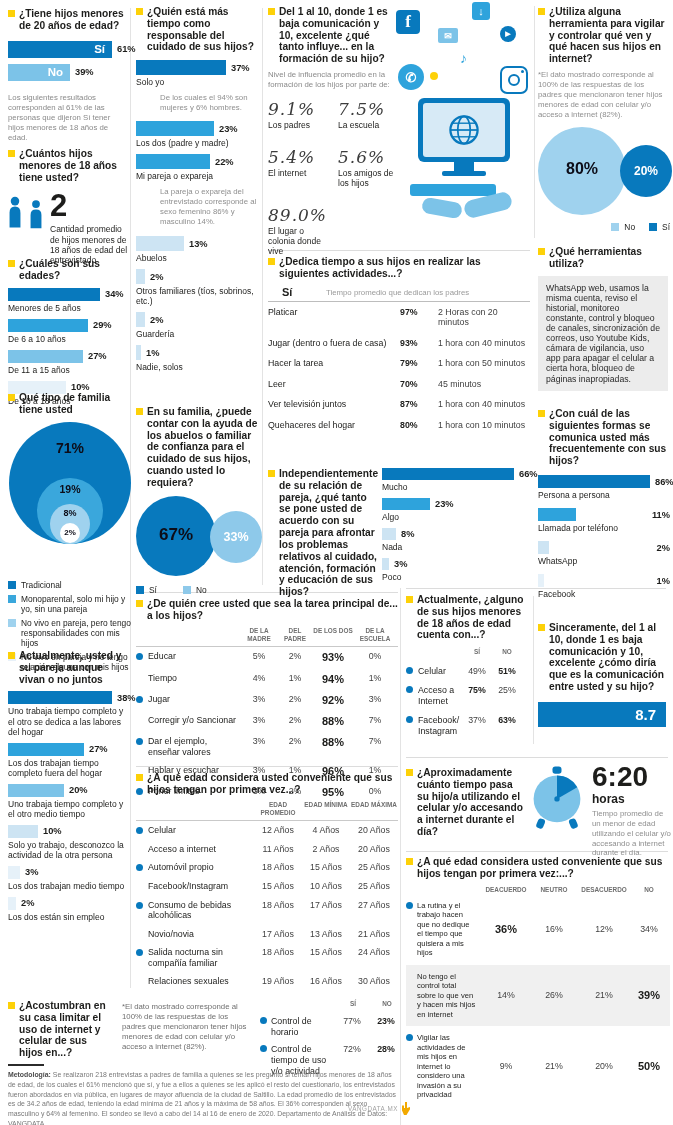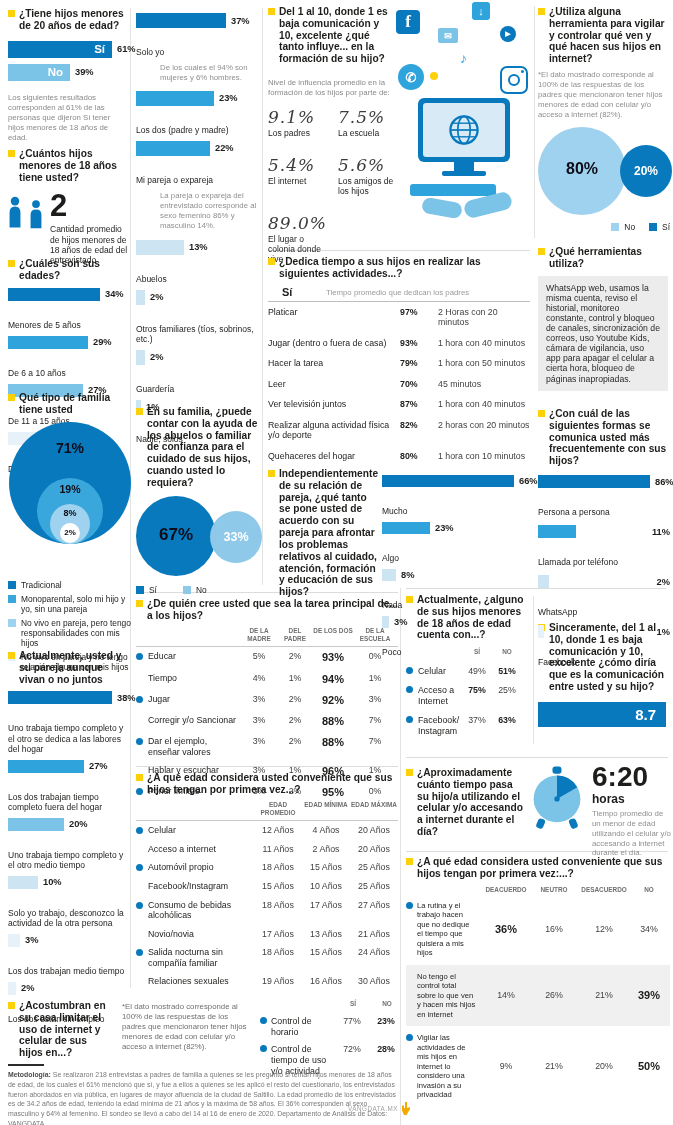--- a/index.html
+++ b/index.html
@@ -6,21 +6,21 @@
   #canvas{position:relative;width:673px;height:1125px;background:#fff;overflow:hidden;
           font-family:"Liberation Sans",sans-serif;color:#1d1d1b}
   .sec{position:absolute}
   .qt{display:flex;gap:4px;font-weight:bold;font-size:10.2px;line-height:1.16;color:#1d1d1b}
   .yb{flex:none;width:7px;height:7px;background:#fdd108;margin-top:2px}
   .brow{display:flex;align-items:center;gap:5px;margin-top:3px}
   .bar{flex:none}
   .b16{height:15px}.b13{height:13px}.b12{height:12px}
   .c1{background:#0879bd}.c2{background:#2ea3dc}.c3{background:#7cc3e8}.c4{background:#cde4f3}.c5{background:#e6f1f9}
   .pct{font-weight:bold;font-size:9.3px;color:#1d1d1b;white-space:nowrap}
-  .blb{font-size:8.5px;line-height:1.18;margin:19px 0 6px}
+  .blb{font-size:8.5px;line-height:1.18;margin:2px 0 6px}
   .nt{font-size:7.8px;line-height:1.28;color:#8f8f8f}
   .ibar{color:#fff;font-weight:bold;font-size:11.5px;display:flex;align-items:center;justify-content:flex-end;
         padding-right:7px;box-sizing:border-box;flex:none}
   .dot{width:7px;height:7px;border-radius:50%;background:#0879bd;flex:none}
   .hid{visibility:hidden}
   .hr{position:absolute;background:#dcdcdc;height:1px}
   .vr{position:absolute;background:#e3e3e3;width:1px}
   .tr{display:flex;align-items:flex-start;font-size:8.8px;line-height:1.2}
   .tv{text-align:center;color:#3f3f3f}
   .bold{font-weight:bold;color:#1d1d1b}
@@ -226,20 +226,24 @@
   </section>
 
   <div class="sec" style="left:348px;top:1102px;display:flex;align-items:center;gap:3px">
     <span style="font-size:6.3px;color:#a2a2a2;letter-spacing:.5px">VANGDATA.MX</span>
     <svg width="10" height="13" viewBox="0 0 10 13">
         <path d="M4 0 h2 v6 l3 -1 v2.2 L5.5 13 H3 L1 8.5 V3.5 h2 V6 h1 Z" fill="#f2a900"></path>
       </svg>
   </div>
 
   <section class="sec" style="left:136px;top:6px;width:122px">
+    <div class="qt">
+        <span class="yb"></span>
+        <span>¿Quién está más tiempo como responsable del cuidado de sus hijos?</span>
+      </div>
     <div style="margin-top:7px">
       <div class="brow">
           <div class="bar b16 c1" style="width:90px"></div>
           <span class="pct">37%</span>
         </div>
       <div class="blb">Solo yo</div>
       <div class="nt" style="margin:0 0 8px 24px;width:96px">De los cuales el 94% son mujeres y 6% hombres.</div>
       <div class="brow">
           <div class="bar b16 c2" style="width:78px"></div>
           <span class="pct">23%</span>
@@ -434,21 +438,21 @@
         <span class="tv" style="width:48px">16 Años</span>
         <span class="tv" style="width:48px">30 Años</span>
       </div>
   </section>
 
   <section class="sec" style="left:268px;top:6px;width:126px">
     <div class="qt">
         <span class="yb"></span>
         <span>Del 1 al 10, donde 1 es baja comunicación y 10, excelente ¿qué tanto influye... en la formación de su hijo?</span>
       </div>
-    <div class="nt" style="margin-top:13px;color:#8a8a8a">Nivel de influencia promedio en la formación de los hijos por parte de:</div>
+    <div class="nt" style="margin-top:5px;color:#8a8a8a">Nivel de influencia promedio en la formación de los hijos por parte de:</div>
     <div style="display:grid;grid-template-columns:62px 1fr;column-gap:8px;row-gap:11px;margin-top:9px">
       <div>
           <div class="inf">9.1%</div>
           <div class="blb" style="margin-top:1px">Los padres</div>
         </div>
       <div>
           <div class="inf">7.5%</div>
           <div class="blb" style="margin-top:1px">La escuela</div>
         </div>
       <div>
@@ -524,38 +528,33 @@
         <span style="width:128px;padding-right:4px">Leer</span>
         <span class="bold" style="width:38px">70%</span>
         <span style="flex:1;color:#3f3f3f">45 minutos</span>
       </div>
     <div class="tr" style="padding:5px 0">
         <span style="width:128px;padding-right:4px">Ver televisión juntos</span>
         <span class="bold" style="width:38px">87%</span>
         <span style="flex:1;color:#3f3f3f">1 hora con 40 minutos</span>
       </div>
     <div class="tr" style="padding:5px 0">
-        <span style="width:128px;padding-right:4px">Realizar alguna actividad física y/o deporte</span>
-        <span class="bold" style="width:38px">82%</span>
-        <span style="flex:1;color:#3f3f3f">2 horas con 20 minutos</span>
-      </div>
-    <div class="tr" style="padding:5px 0">
         <span style="width:128px;padding-right:4px">Quehaceres del hogar</span>
         <span class="bold" style="width:38px">80%</span>
         <span style="flex:1;color:#3f3f3f">1 hora con 10 minutos</span>
       </div>
   </section>
 
   <section class="sec" style="left:268px;top:464px;width:290px;height:122px">
     <div class="qt" style="position:absolute;left:0;top:4px;width:112px">
         <span class="yb"></span>
         <span>Independientemente de su relación de pareja, ¿qué tanto se pone usted de acuerdo con su pareja para afrontar los problemas relativos al cuidado, atención, formación y educación de sus hijos?</span>
       </div>
     <div style="position:absolute;left:114px;top:0;width:176px">
-      <div class="brow" style="margin-top:11px">
+      <div class="brow" style="margin-top:4px">
           <div class="bar b12 c1" style="width:132px"></div>
           <span class="pct">66%</span>
         </div>
       <div class="blb">Mucho</div>
       <div class="brow">
           <div class="bar b12 c2" style="width:48px"></div>
           <span class="pct">23%</span>
         </div>
       <div class="blb">Algo</div>
       <div class="brow">

